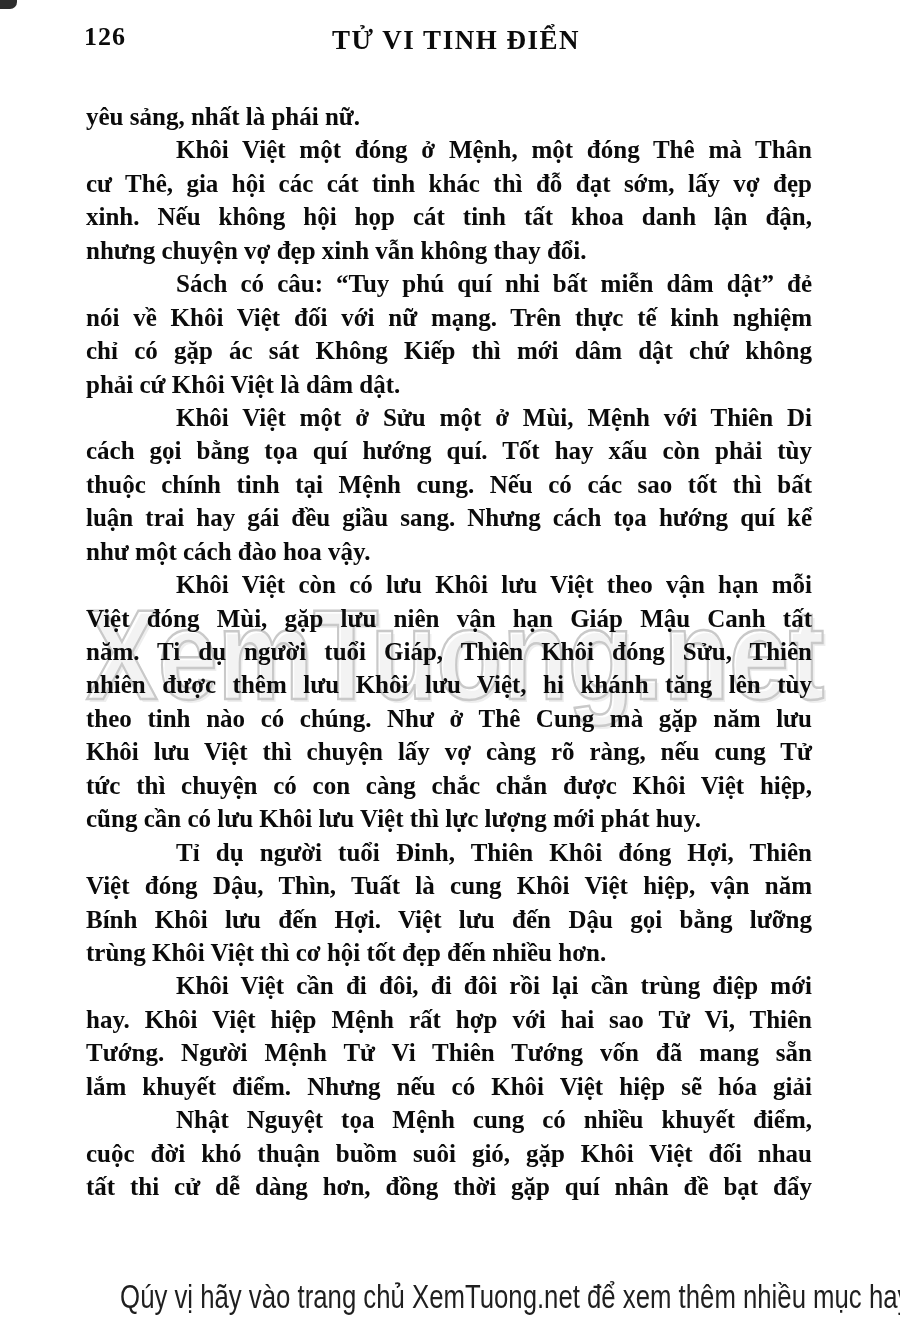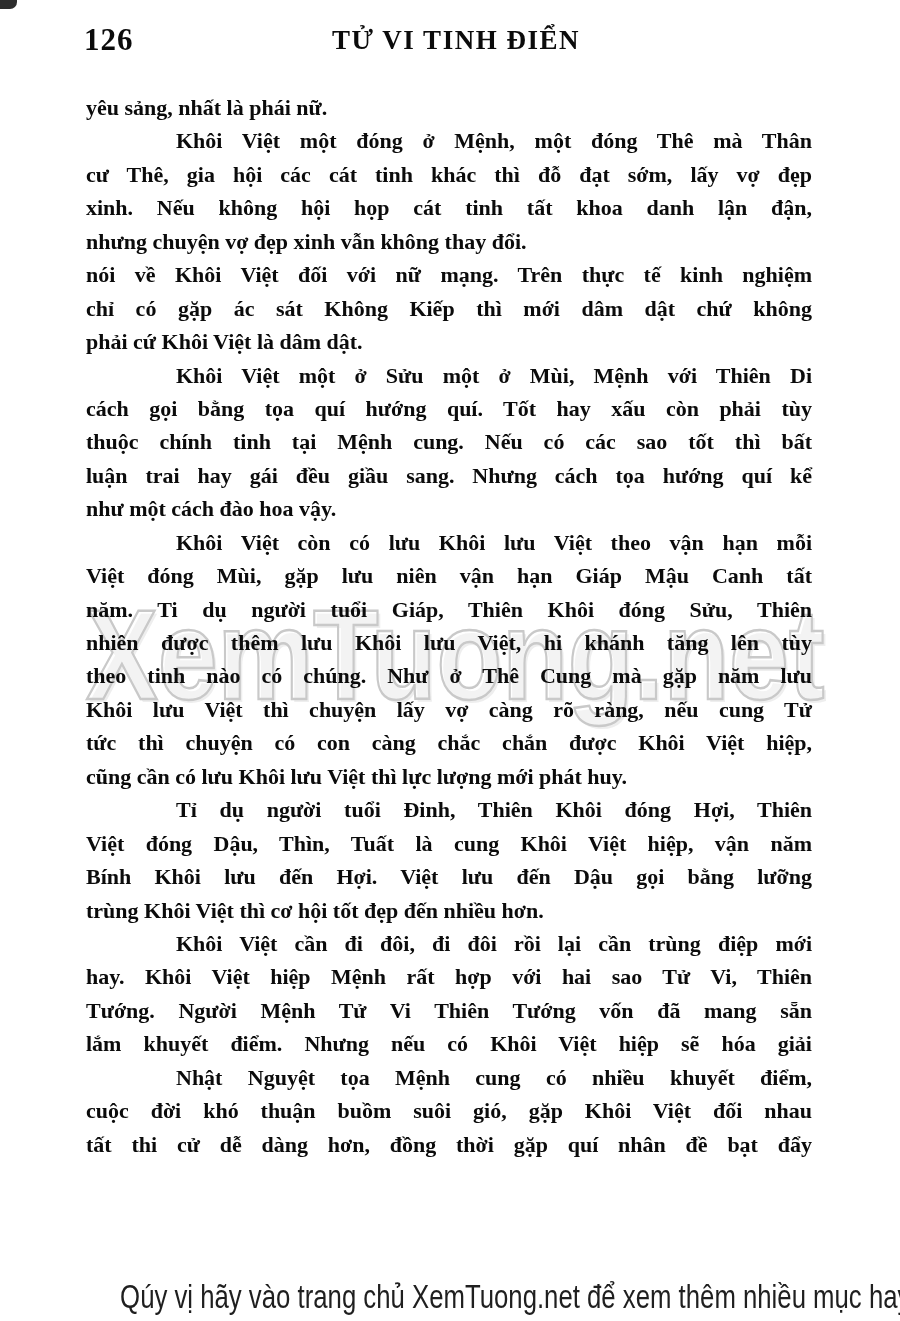--- a/index.html
+++ b/index.html
@@ -13,21 +13,21 @@
   }
   .page{position:absolute;inset:0;}
 
   .corner-blot{
     position:absolute;left:0;top:0;width:17px;height:9px;
     background:#161616;border-radius:0 0 7px 0;opacity:.9;
   }
 
   .header-num{
     position:absolute;left:84px;top:22px;
-    font-size:31px;font-weight:bold;letter-spacing:1px;
+    font-size:26px;font-weight:bold;letter-spacing:1px;
   }
   .header-title{
     position:absolute;left:0;right:0;top:25px;
     text-align:center;
     font-size:27px;font-weight:bold;letter-spacing:1.5px;margin-left:12px;
   }
 
   .watermark{
     position:absolute;left:86px;top:591px;
     z-index:1;
@@ -36,23 +36,23 @@
     font-size:128px;line-height:128px;
     white-space:nowrap;
     color:rgba(255,255,255,0.3);
     -webkit-text-stroke:2.5px #c9c9c9;
     text-shadow:3px 3px 0 rgba(205,205,205,0.35);
     transform:scaleX(0.84);
     transform-origin:left center;
   }
 
   .body-text{
-    position:absolute;left:86px;top:91px;width:726px;
+    position:absolute;left:86px;top:100px;width:726px;
     z-index:2;
-    font-size:22px;font-weight:bold;
+    font-size:25px;font-weight:bold;
   }
   .line{
     height:33.45px;line-height:33.45px;
     text-align:left;
   }
   .line.just{
     text-align:justify;
     text-align-last:justify;
     word-spacing:-2px;
   }
@@ -87,20 +87,21 @@
   <div class="header-title">TỬ VI TINH ĐIỂN</div>
 
   <div class="watermark">XemTuong.net</div>
 
   <div class="body-text">
       <div class="line">yêu sảng, nhất là phái nữ.</div>
       <div class="line just indent">Khôi Việt một đóng ở Mệnh, một đóng Thê mà Thân</div>
       <div class="line just">cư Thê, gia hội các cát tinh khác thì đỗ đạt sớm, lấy vợ đẹp</div>
       <div class="line just">xinh. Nếu không hội họp cát tinh tất khoa danh lận đận,</div>
       <div class="line">nhưng chuyện vợ đẹp xinh vẫn không thay đổi.</div>
+      <div class="line just indent">Sách có câu: “Tuy phú quí nhi bất miễn dâm dật” đẻ</div>
       <div class="line just">nói về Khôi Việt đối với nữ mạng. Trên thực tế kinh nghiệm</div>
       <div class="line just">chỉ có gặp ác sát Không Kiếp thì mới dâm dật chứ không</div>
       <div class="line">phải cứ Khôi Việt là dâm dật.</div>
       <div class="line just indent">Khôi Việt một ở Sửu một ở Mùi, Mệnh với Thiên Di</div>
       <div class="line just">cách gọi bằng tọa quí hướng quí. Tốt hay xấu còn phải tùy</div>
       <div class="line just">thuộc chính tinh tại Mệnh cung. Nếu có các sao tốt thì bất</div>
       <div class="line just">luận trai hay gái đều giầu sang. Nhưng cách tọa hướng quí kể</div>
       <div class="line">như một cách đào hoa vậy.</div>
       <div class="line just indent">Khôi Việt còn có lưu Khôi lưu Việt theo vận hạn mỗi</div>
       <div class="line just">Việt đóng Mùi, gặp lưu niên vận hạn Giáp Mậu Canh tất</div>

